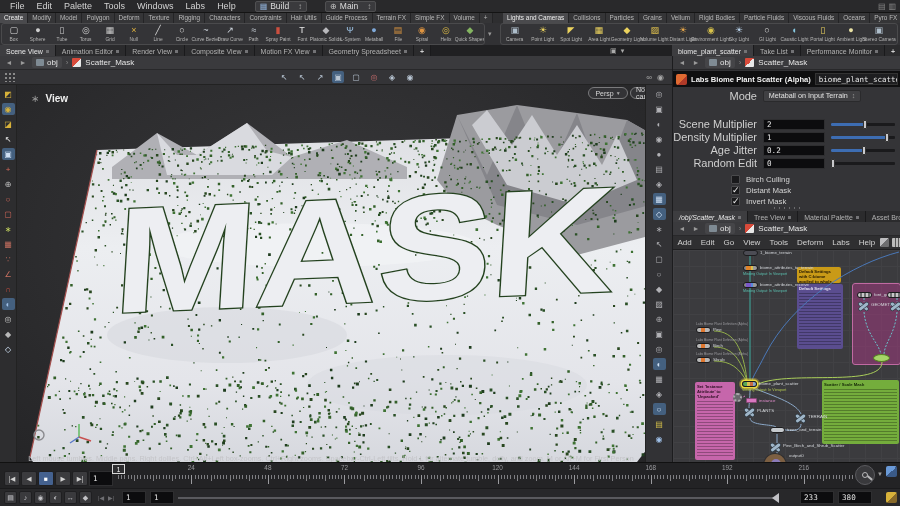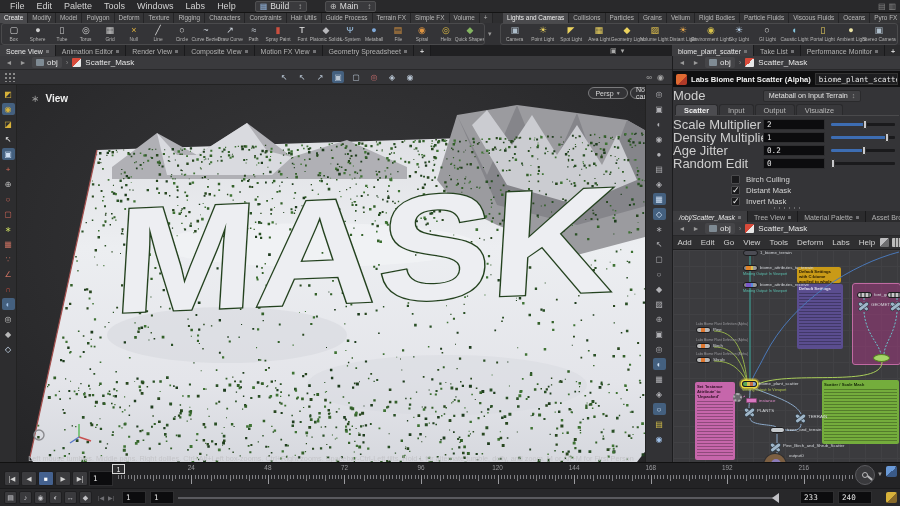--- a/index.html
+++ b/index.html
@@ -75,21 +75,21 @@
   .cam-pill i{font-style:normal;font-size:5px;color:#aaa}
   .vp-help{position:absolute;left:17px;top:454px;width:628px;text-align:center;font-size:7.3px;color:#c4c4c8}
 
   
   .rpanel{left:672px;top:56px;width:228px;height:406px;background:#343437;border-left:1px solid #1c1c1e}
   .rp-header{position:absolute;left:0;top:15px;width:228px;height:16px;background:#0f0f10;display:flex;align-items:center;gap:4px;padding:0 3px}
   .hda-icon{width:11px;height:11px;border-radius:2px;background:linear-gradient(135deg,#e06a32 55%,#b03a28 55%);flex:none}
   .rp-title{font-size:7.6px;font-weight:bold;color:#f2f2f2;white-space:nowrap}
   .rp-name{flex:1;height:12px;background:#1e1e20;border:1px solid #333;font-family:"DejaVu Sans Mono",monospace;font-size:7.5px;color:#e8e8e8;padding:1px 3px;white-space:nowrap;overflow:hidden}
   .rp-moderow{position:absolute;left:0;top:33px;width:228px;height:13px;display:flex;align-items:center}
-  .plabel{width:90px;padding-right:6px;font-size:13px;color:#cfcfcf;white-space:nowrap}
+  .plabel{width:90px;text-align:right;padding-right:6px;font-size:11px;color:#cfcfcf;white-space:nowrap}
   .mode-dd{width:98px;height:12px;background:#404043;border:1px solid #2a2a2c;border-radius:2px;font-size:7.2px;color:#e2e2e2;display:flex;align-items:center;justify-content:center;gap:4px}
   .mode-dd i{font-style:normal;font-size:7px;color:#999}
   .rp-tabs{position:absolute;left:2px;top:48px;width:224px;height:12px;display:flex;border-bottom:1px solid #4a4a4c}
   .rtab{font-size:7.4px;color:#b8b8b8;background:#38383b;padding:1px 8px 0;border:1px solid #2a2a2c;border-bottom:none;border-radius:3px 3px 0 0;margin-right:1px}
   .rtab.active{background:#4c4c50;color:#f0f0f0;font-weight:bold}
   .prow{position:absolute;left:0;width:228px;height:12px;display:flex;align-items:center}
   .pfield{width:62px;height:11px;background:#0c0c0e;border:1px solid #2e2e30;font-size:7.6px;color:#e6e6e6;padding:0 3px;display:flex;align-items:center;font-family:"DejaVu Sans Mono",monospace}
   .slider{position:relative;flex:1;height:11px;margin:0 6px 0 6px}
   .sl-track{position:absolute;left:0;right:0;top:4px;height:3px;background:#1a1a1c;border-radius:1px}
   .sl-fill{position:absolute;left:0;top:4px;height:3px;background:#3d6db2;border-radius:1px}
@@ -606,33 +606,26 @@
     </div>
 
     <div class="rp-moderow">
       <span class="plabel">Mode</span>
       <span class="mode-dd">
         <span>Metaball on Input Terrain</span>
           <i>↕</i>
       </span>
     </div>
 
-    <div class="rp-tabs">
-
-    <span class="rtab active">Scatter</span>
-        <span class="rtab">Input</span>
-        <span class="rtab">Output</span>
-        <span class="rtab">Visualize</span>
-      </div>
 
     <div id="params">
       <div>
 
           <div class="prow" style="top: 62px;">
-            <span class="plabel">Scale Multiplier</span>
+            <span class="plabel">Scene Multiplier</span>
             <span class="pfield">2</span>
             <span class="slider">
               <span class="sl-track"></span>
               <span class="sl-fill" style="width: 53%;"></span>
               <span class="sl-handle" style="left: calc(53% - 2px);"></span>
             </span>
           </div>
 
           <div class="prow" style="top: 75px;">
             <span class="plabel">Density Multiplier</span>
@@ -1178,17 +1171,17 @@
         <span class="r2icon" style="left: 64px;">↔</span>
         <span class="r2icon" style="left: 79px;">◆</span>
       </div>
     <span class="dimstep" style="left:98px">|◀</span>
     <span class="dimstep" style="left:108px">▶|</span>
     <span class="ffield" style="left:122px;top:2px;width:24px;height:13px">1</span>
     <span class="ffield" style="left:150px;top:2px;width:24px;height:13px">1</span>
     <span class="rslider"></span>
     <span class="rhandle"></span>
     <span class="ffield" style="left:800px;top:2px;width:34px;height:13px">233</span>
-    <span class="ffield" style="left:838px;top:2px;width:34px;height:13px">240</span>
+    <span class="ffield" style="left:838px;top:2px;width:34px;height:13px">380</span>
     <span class="cornericon" style="left:886px;top:3px;background:linear-gradient(135deg,#d8b23a 50%,#886a2a 50%)"></span>
   </div>
 
 </div>
 
 </body></html>

